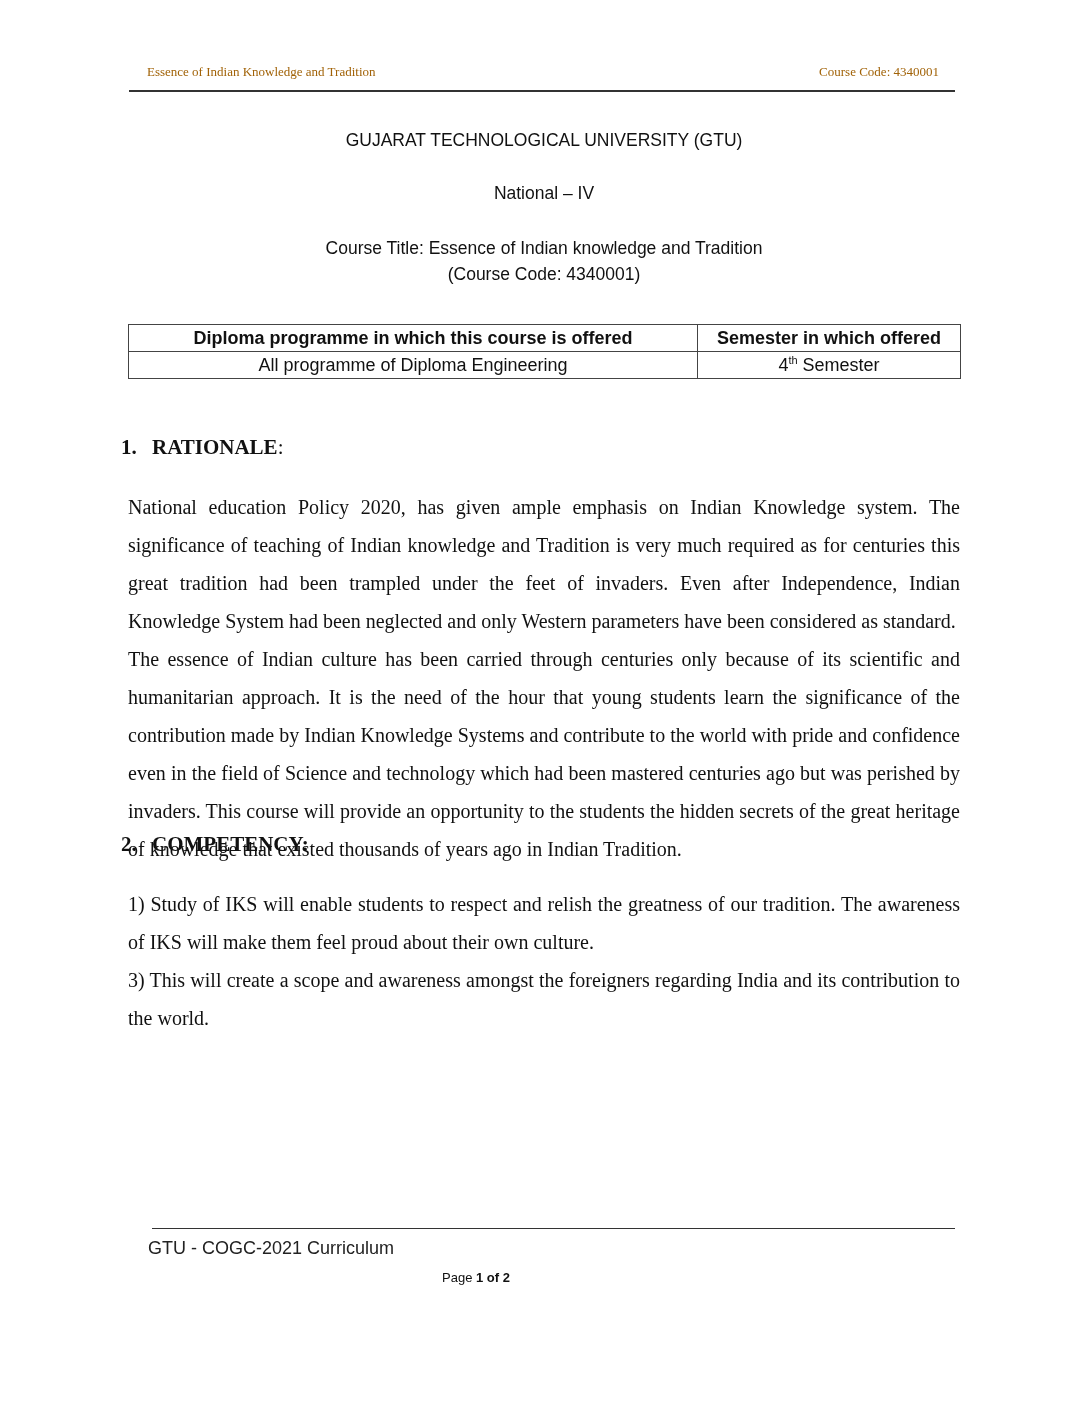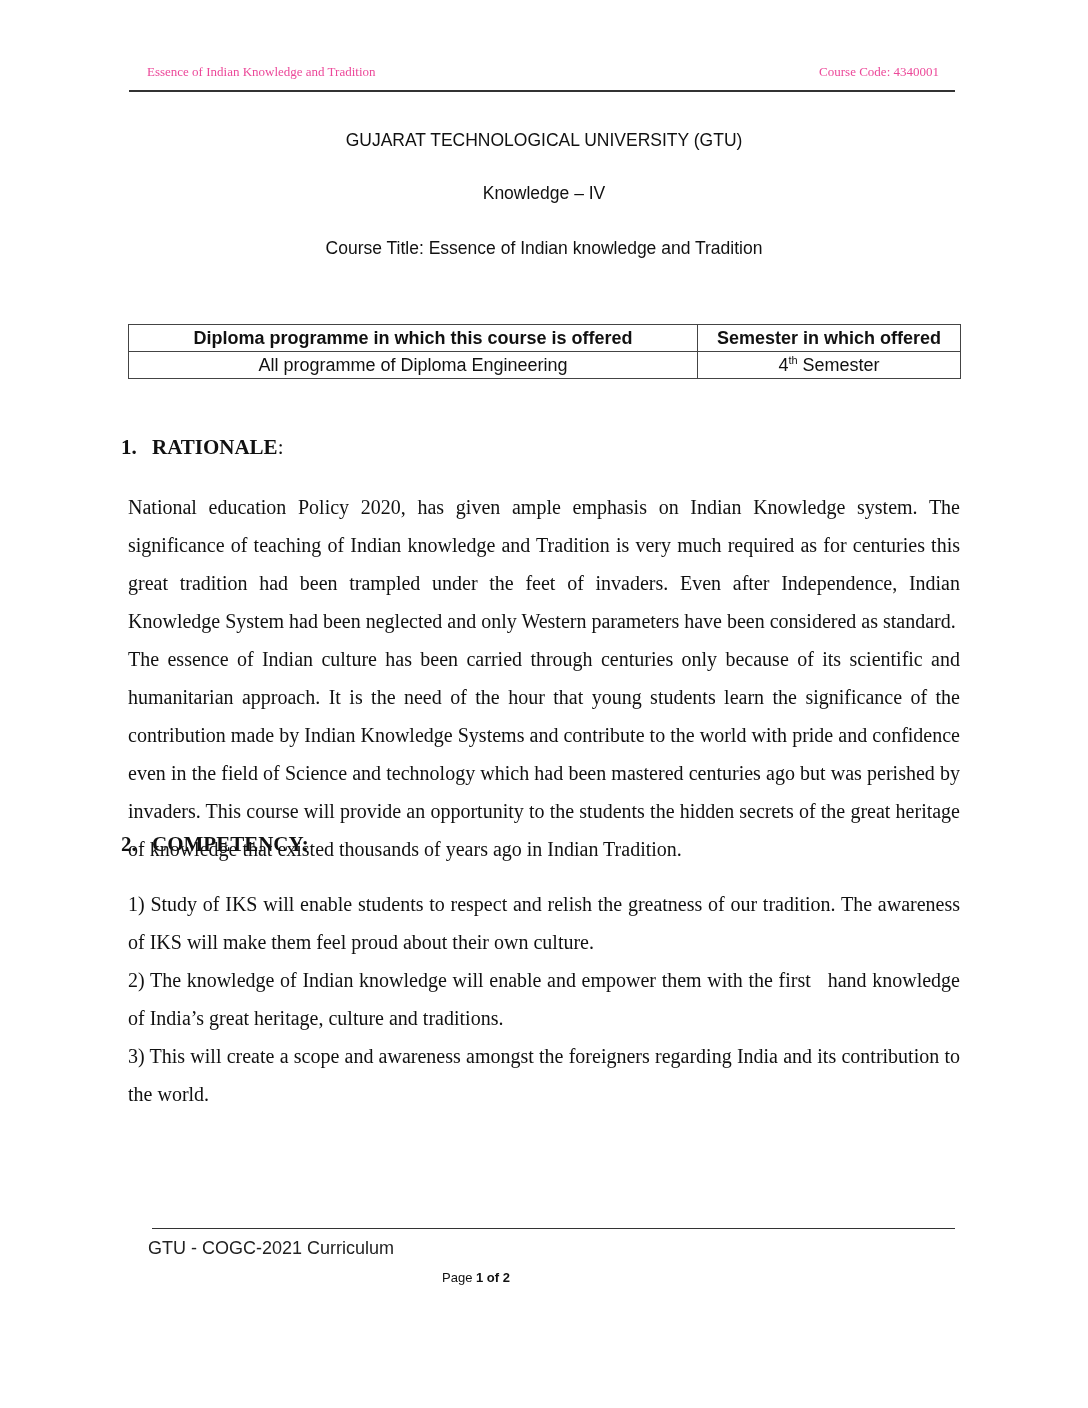--- a/index.html
+++ b/index.html
@@ -1,20 +1,20 @@
 <!DOCTYPE html>
 <html><head>
 <meta charset="utf-8">
 <style>
   html, body { margin: 0; padding: 0; background: #ffffff; }
   body { width: 1088px; height: 1408px; position: relative; overflow: hidden; color: #111; }
   .serif { font-family: "Liberation Serif", "DejaVu Serif", serif; }
   .sans { font-family: "Liberation Sans", "DejaVu Sans", sans-serif; }
 
-  .running-header { position: absolute; left: 147px; top: 64px; width: 792px; font-size: 13px; color: #ec4899; display: flex; justify-content: space-between; }
+  .running-header { position: absolute; left: 147px; top: 64px; width: 792px; font-size: 13px; color: #a16207; display: flex; justify-content: space-between; }
   .header-rule { position: absolute; left: 129px; top: 90px; width: 826px; height: 2px; background: #333; }
 
   .title-block { position: absolute; left: 129px; width: 830px; text-align: center; font-weight: normal; font-size: 17.5px; }
   .t1 { top: 130px; }
   .t2 { top: 183px; }
   .t3 { top: 235px; line-height: 26px; }
 
   table.offer { position: absolute; left: 128px; top: 324px; width: 833px; border-collapse: collapse; font-size: 18px; }
   table.offer td, table.offer th { border: 1px solid #444; padding: 0 4px; height: 26px; text-align: center; font-weight: normal; }
   table.offer th { font-weight: bold; }
@@ -36,23 +36,24 @@
 </head>
 <body>
 
 <div class="running-header serif">
   <span>Essence of Indian Knowledge and Tradition</span>
   <span>Course Code: 4340001</span>
 </div>
 <div class="header-rule"></div>
 
 <div class="title-block sans t1">GUJARAT TECHNOLOGICAL UNIVERSITY (GTU)</div>
-<div class="title-block sans t2">Knowledge – IV</div>
+<div class="title-block sans t2">National – IV</div>
 <div class="title-block sans t3">
   <div>Course Title: Essence of Indian knowledge and Tradition</div>
+  <div>(Course Code: 4340001)</div>
 </div>
 
 <table class="offer sans">
   <tbody>
       <tr>
     <th class="c1">Diploma programme in which this course is offered</th>
     <th>Semester in which offered</th>
   </tr>
   <tr>
     <td>All programme of Diploma Engineering</td>
@@ -69,21 +70,20 @@
   <p>National education Policy 2020, has given ample emphasis on Indian Knowledge system. The significance of teaching of Indian knowledge and Tradition is very much required as for centuries this great tradition had been trampled under the feet of invaders. Even after Independence, Indian Knowledge System had been neglected and only Western parameters have been considered as standard.</p>
   <p>The essence of Indian culture has been carried through centuries only because of its scientific and humanitarian approach. It is the need of the hour that young students learn the significance of the contribution made by Indian Knowledge Systems and contribute to the world with pride and confidence even in the field of Science and technology which had been mastered centuries ago but was perished by invaders. This course will provide an opportunity to the students the hidden secrets of the great heritage of knowledge that existed thousands of years ago in Indian Tradition.</p>
 </div>
 
 <div class="section-head serif" style="top:832px;">
   <span class="num">2.</span><span class="lbl">COMPETENCY:</span>
 </div>
 
 <div class="para serif" style="top:885px;">
   <p>1) Study of IKS will enable students to respect and relish the greatness of our tradition. The awareness of IKS will make them feel proud about their own culture.</p>
-  <p>2) The knowledge of Indian knowledge will enable and empower them with the first &nbsp;&nbsp;hand knowledge of India’s great heritage, culture and traditions.</p>
   <p>3) This will create a scope and awareness amongst the foreigners regarding India and its contribution to the world.</p>
 </div>
 
 <div class="footer-rule"></div>
 <div class="footer-left sans">GTU - COGC-2021 Curriculum</div>
 <div class="footer-page sans">
   <span>Page </span><b>1</b><b> of </b><b>2</b>
 </div>
 
 </body></html>

